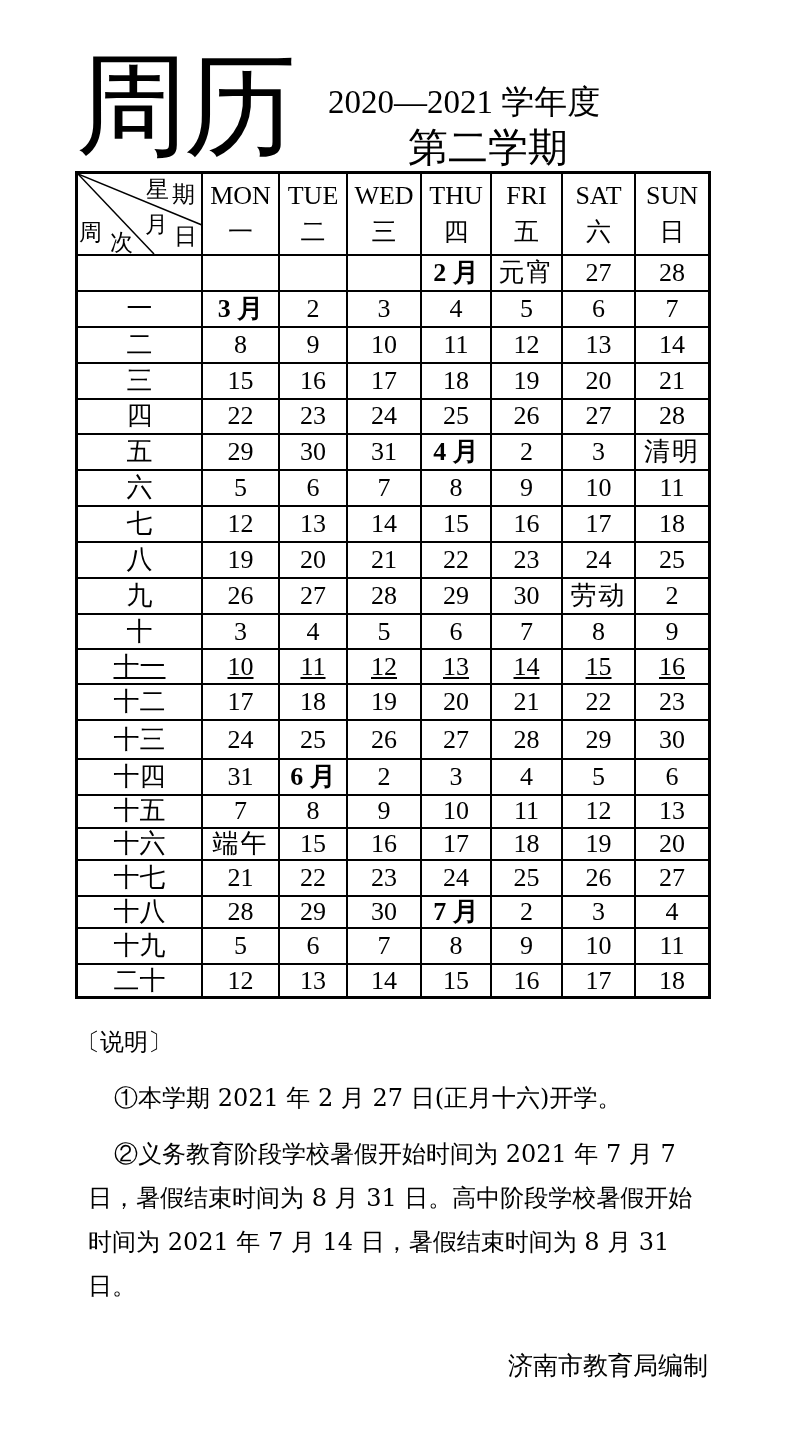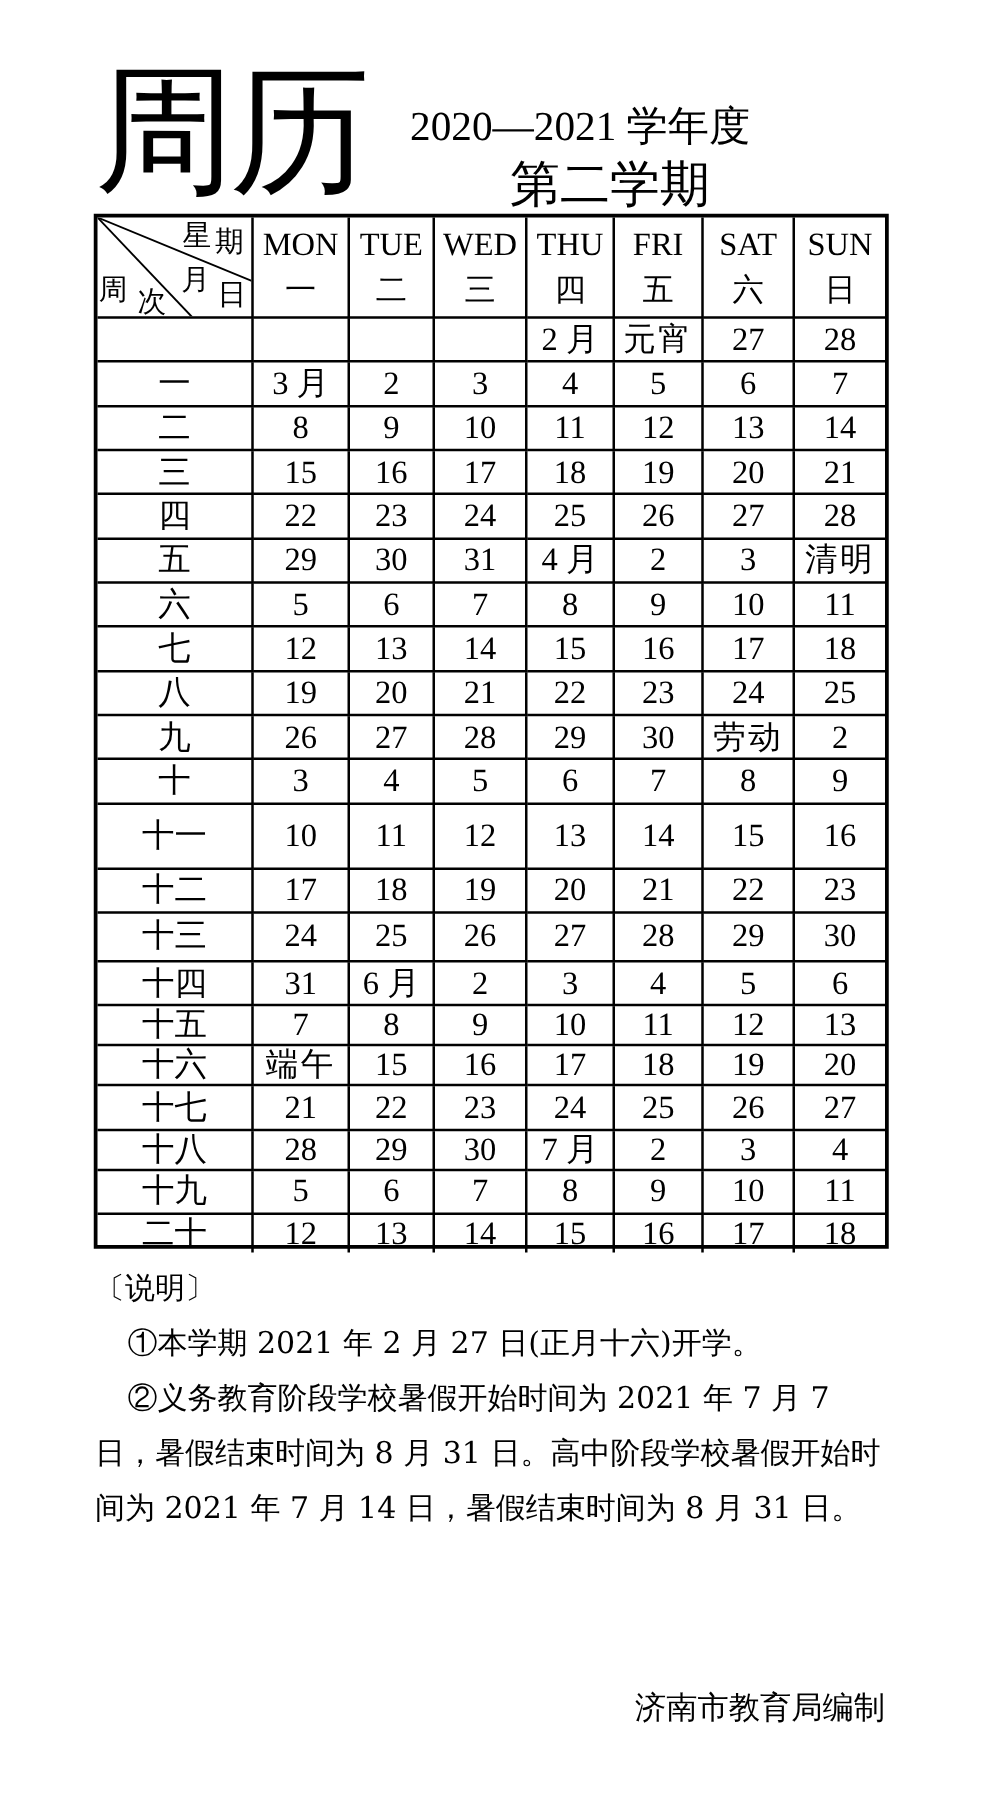--- a/index.html
+++ b/index.html
@@ -12,26 +12,26 @@
   table.grid td { border:2px solid #000; text-align:center; vertical-align:middle; padding:0; font-family:"Liberation Serif","DejaVu Serif",serif; font-size:26px; line-height:30px; white-space:nowrap; overflow:hidden; }
   table.grid tr:first-child td { border-top:none; }
   table.grid tr td:first-child { border-left:none; }
   table.grid tr td:last-child { border-right:none; }
   table.grid tr:last-child td { border-bottom:none; }
   .hdr-row { height:80px; }
   .hdr-en { display:block; font-size:26px; line-height:36px; }
   .hdr-cn { display:block; font-size:25px; line-height:36px; font-family:"DejaVu Sans","Liberation Sans",sans-serif; font-weight:200; }
   .wk { font-family:"DejaVu Sans","Liberation Sans",sans-serif; font-weight:200; font-size:25px; }
   .cn-cell { font-family:"DejaVu Sans","Liberation Sans",sans-serif; font-size:23px; letter-spacing:2px; }
-  .month { font-weight:normal; }
+  .month { font-weight:bold; }
   .corner { position:relative; }
   .corner svg { position:absolute; left:0; top:0; }
   .corner span { position:absolute; font-family:"DejaVu Sans","Liberation Sans",sans-serif; font-size:23px; line-height:24px; }
   .notes { position:absolute; left:76px; top:1008px; width:640px; font-family:"DejaVu Serif","Liberation Serif",serif; font-size:24px; line-height:44px; }
-  .notes p { margin:0; }
+  .notes p { margin:12px; }
   .notes .indent { text-indent:26px; }
   .notes .head { margin-left:0; }
   .footer { position:absolute; right:78px; top:1346px; font-family:"DejaVu Serif","Liberation Serif",serif; font-size:25px; line-height:40px; }
 </style>
 </head>
 <body>
 
 <div class="big-title">周历</div>
 <div class="sub1">2020—2021 学年度</div>
 <div class="sub2">第二学期</div>
@@ -194,21 +194,21 @@
         <tr style="height: 35.3333px;">
           <td class="wk">十</td>
           <td>3</td>
           <td>4</td>
           <td>5</td>
           <td>6</td>
           <td>7</td>
           <td>8</td>
           <td>9</td>
         </tr>
-        <tr style="height: 52px;">
+        <tr style="height: 34px; text-decoration: underline;">
           <td class="wk">十一</td>
           <td>10</td>
           <td>11</td>
           <td>12</td>
           <td>13</td>
           <td>14</td>
           <td>15</td>
           <td>16</td>
         </tr>
         <tr style="height: 35.3333px;">

